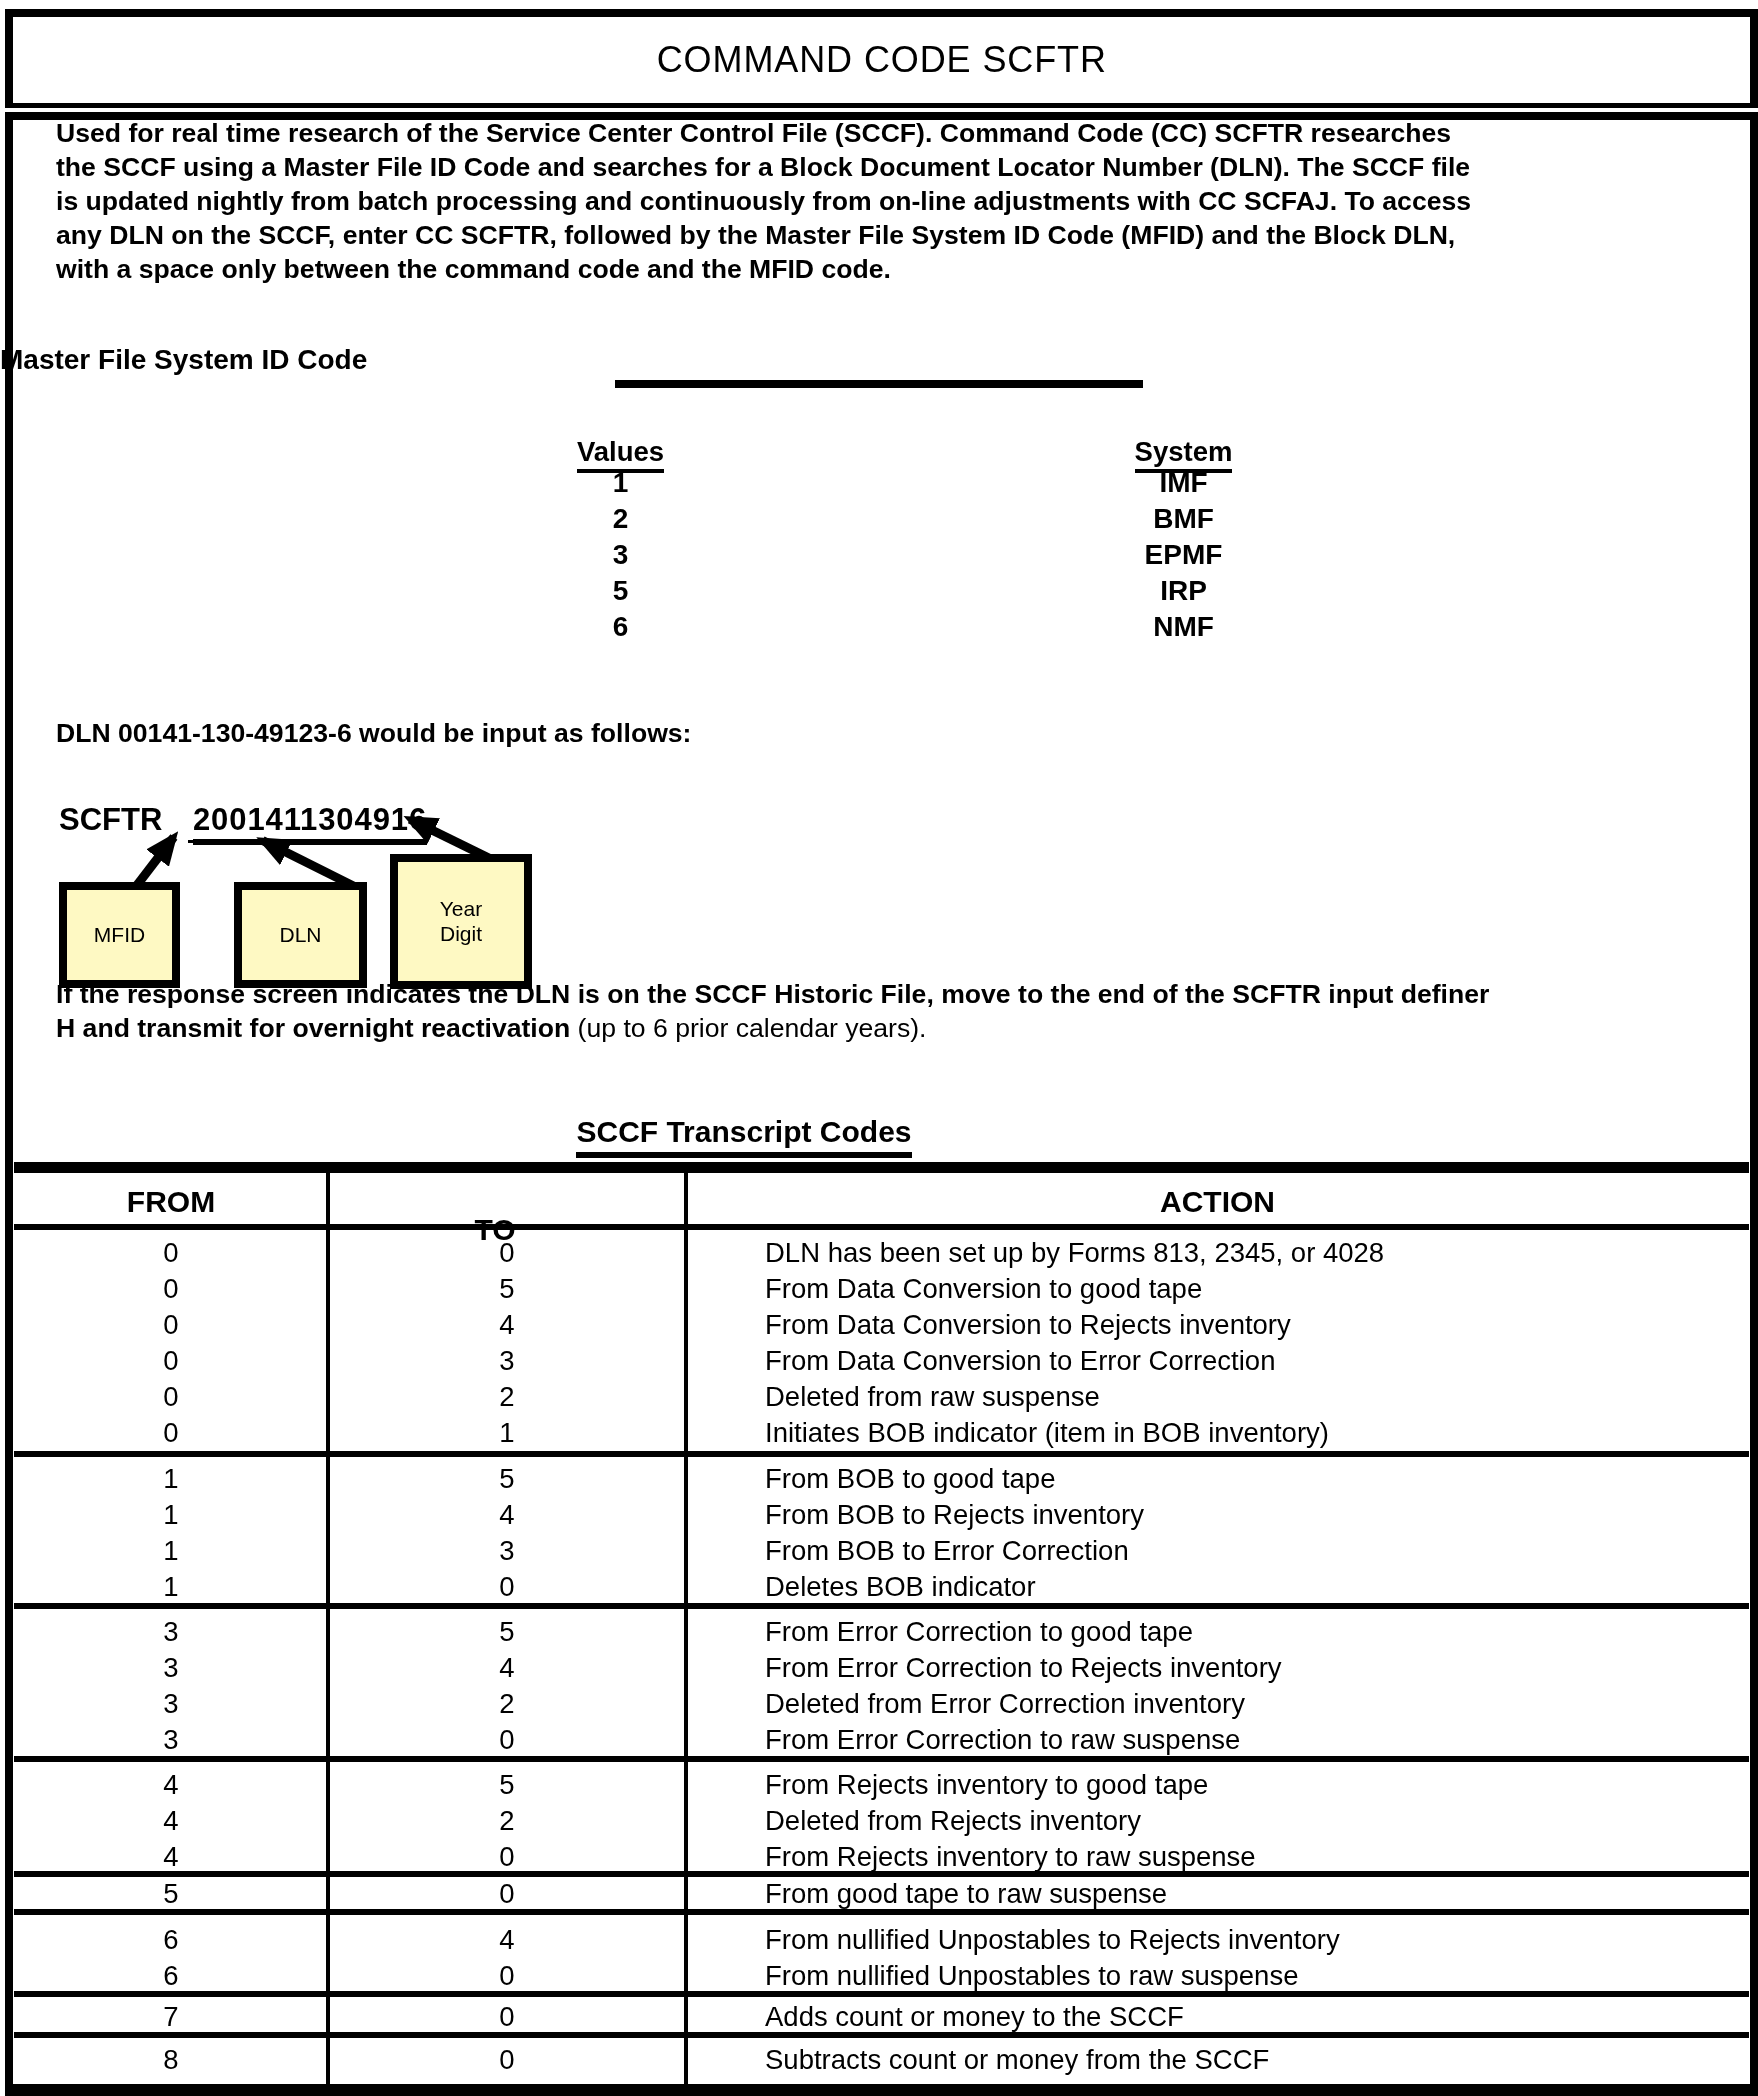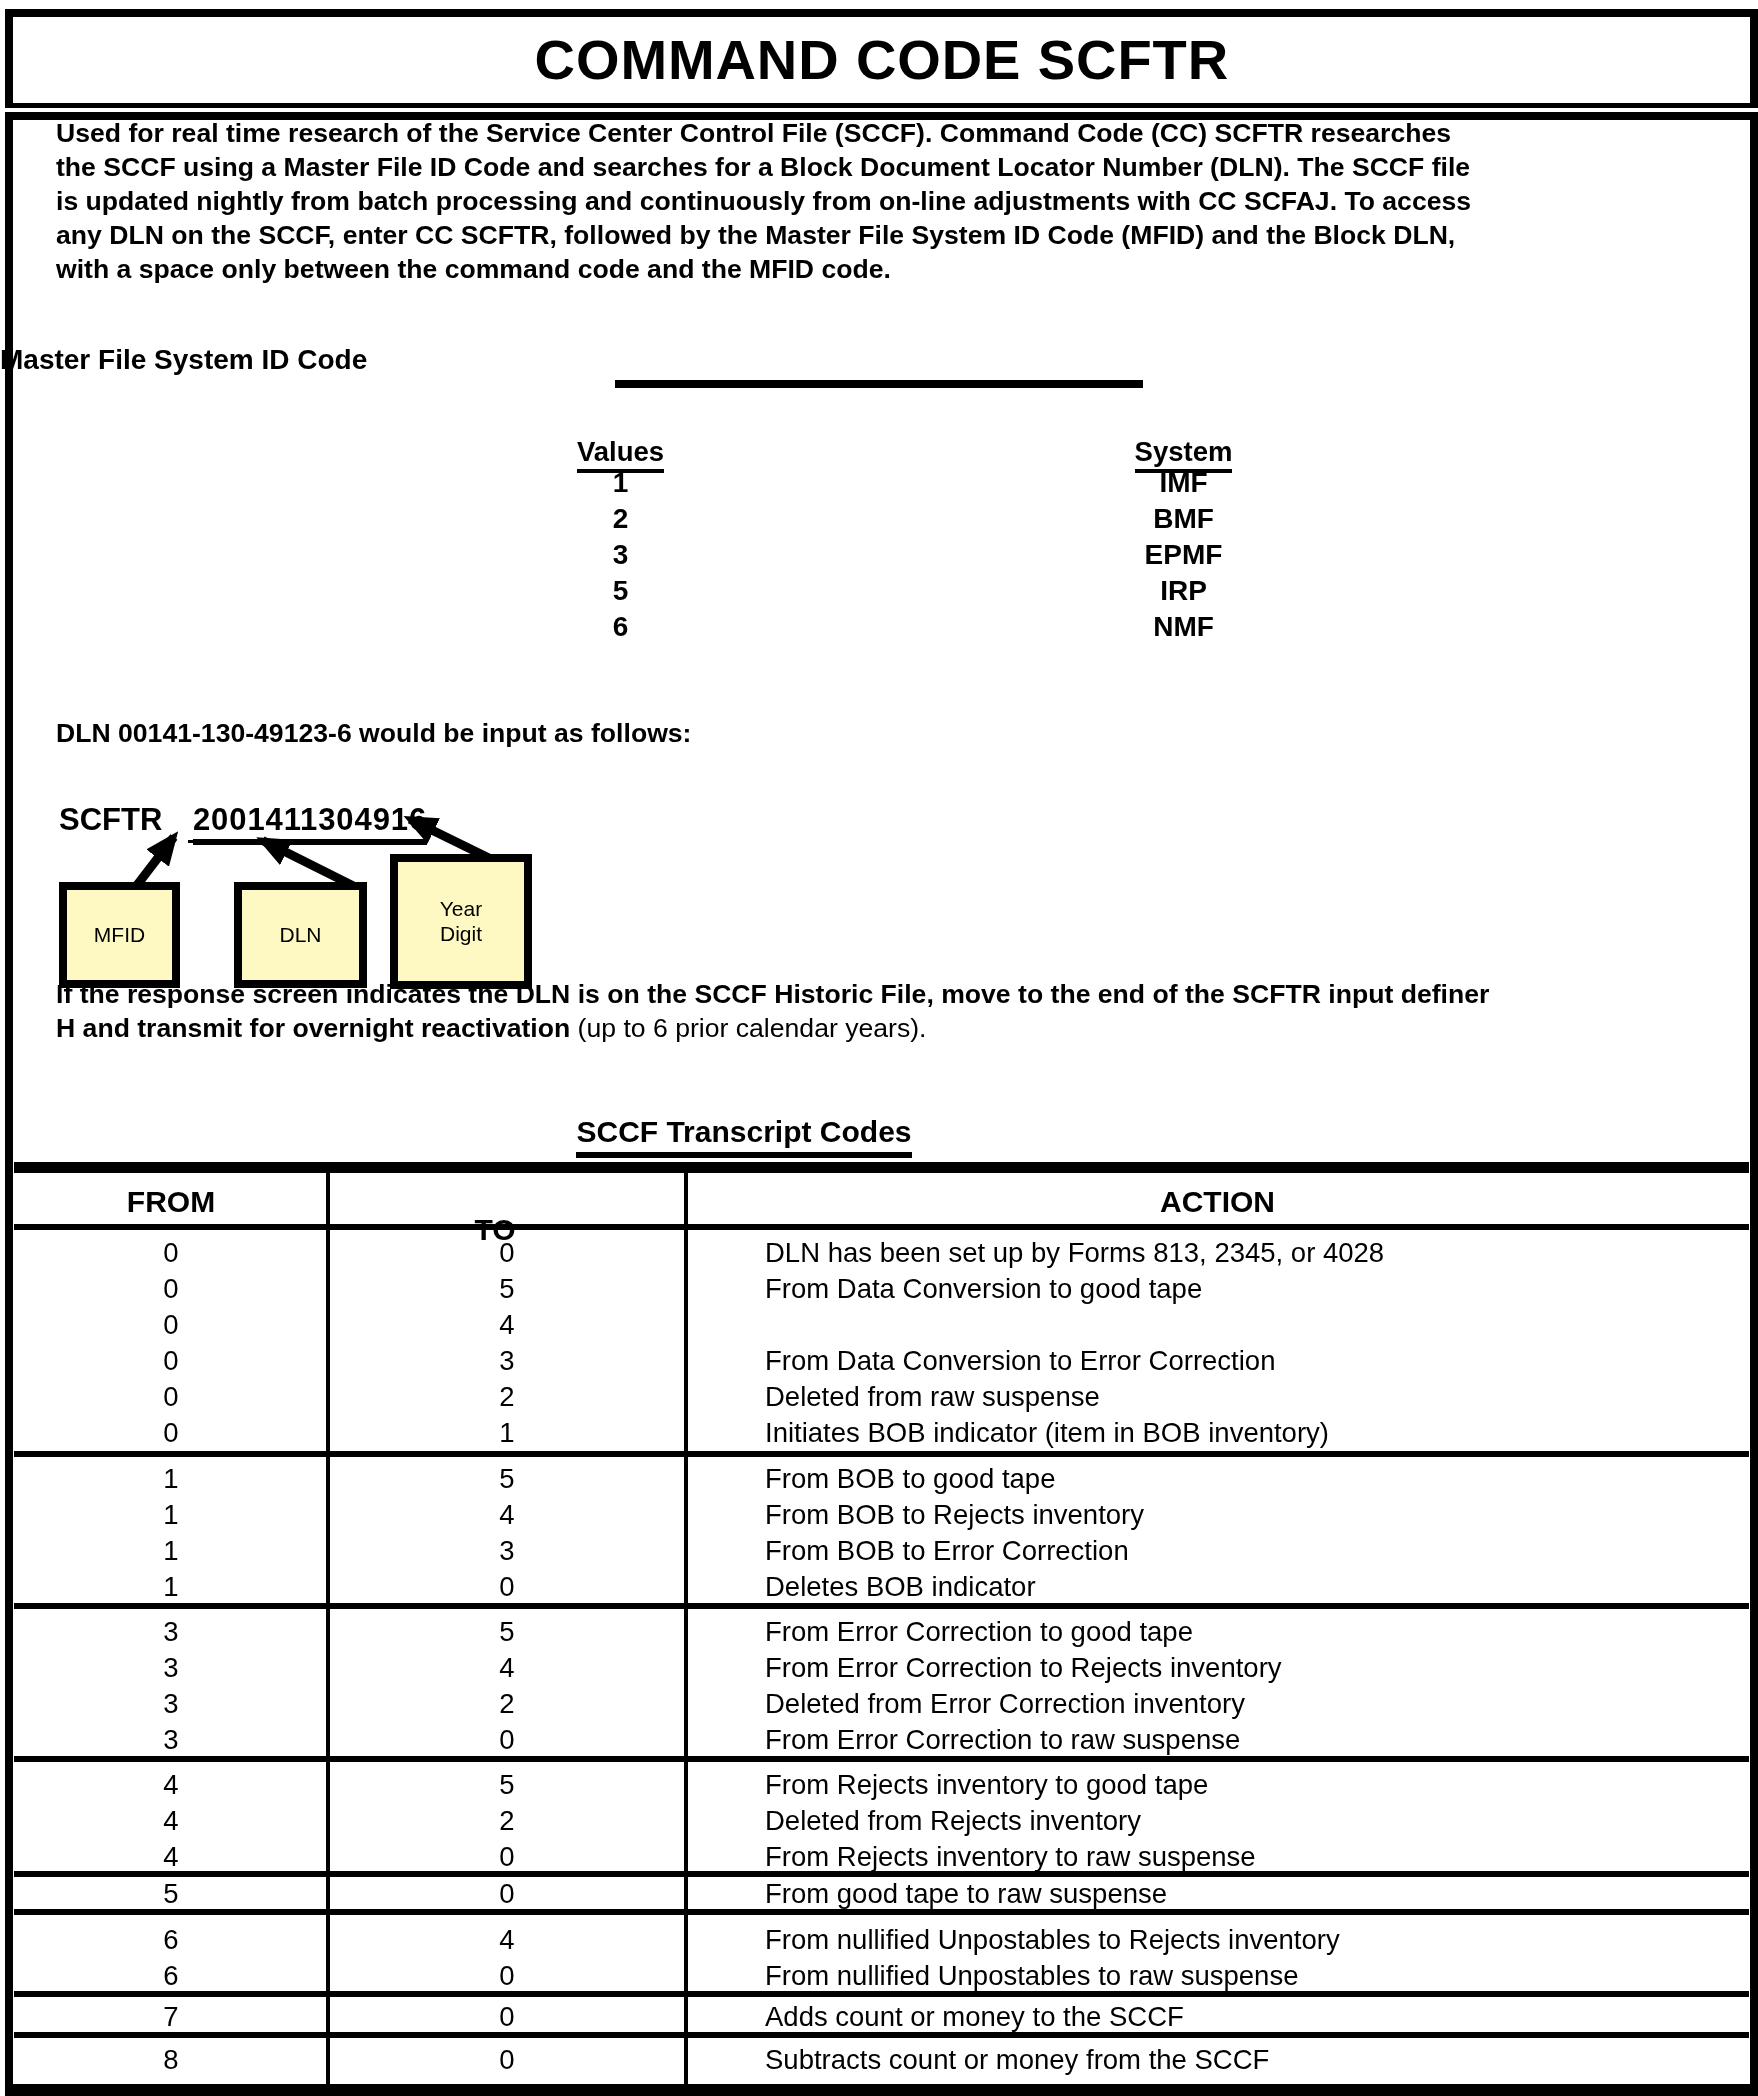--- a/index.html
+++ b/index.html
@@ -10,21 +10,21 @@
     font-family:"Liberation Sans", sans-serif;
     overflow:hidden;
   }
   
   .title-box{
     position:absolute;left:5.3px;top:8.9px;width:1753px;height:99px;
     border:8.9px solid #000;border-bottom:5.3px solid #000;
     box-sizing:border-box;
     display:flex;align-items:center;justify-content:center;
   }
-  .title{font-size:56px;font-weight:700;letter-spacing:0.9px;}
+  .title{font-size:36px;font-weight:400;letter-spacing:0.9px;}
   .main-box{
     position:absolute;left:5.3px;top:112px;width:1753px;height:1984px;
     border:8.9px solid #000;border-bottom:12.4px solid #000;
     box-sizing:border-box;
   }
   
   .intro{position:absolute;left:56px;top:116px;width:1667px;
     font-size:26.6px;font-weight:700;line-height:34px;}
   
   .mfid-heading{position:absolute;left:0;top:344px;width:1758px;
@@ -189,20 +189,21 @@
           <div class="c-action">DLN has been set up by Forms 813, 2345, or 4028</div>
         </div>
         <div class="tt-row">
           <div class="c-from">0</div>
           <div class="c-to">5</div>
           <div class="c-action">From Data Conversion to good tape</div>
         </div>
         <div class="tt-row">
           <div class="c-from">0</div>
           <div class="c-to">4</div>
+          <div class="c-action">From Data Conversion to Rejects inventory</div>
         </div>
         <div class="tt-row">
           <div class="c-from">0</div>
           <div class="c-to">3</div>
           <div class="c-action">From Data Conversion to Error Correction</div>
         </div>
         <div class="tt-row">
           <div class="c-from">0</div>
           <div class="c-to">2</div>
           <div class="c-action">Deleted from raw suspense</div>

